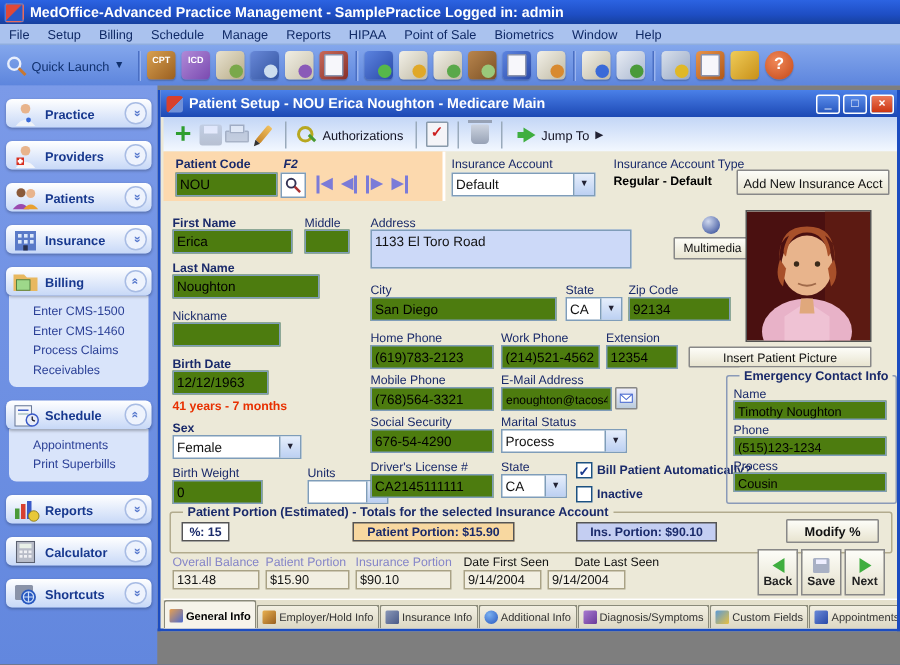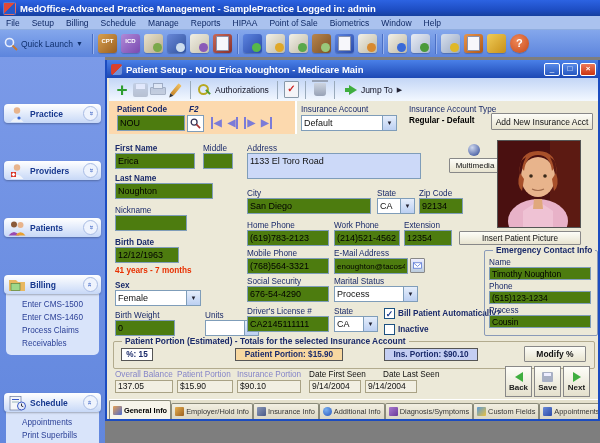--- a/index.html
+++ b/index.html
@@ -26,21 +26,21 @@
   .tsep{width:1px;height:20px;background:#4a6fc4;margin:0 3px;box-shadow:1px 0 0 #9ab4ee;}
   .tic{width:19px;height:19px;border-radius:3px;margin:0 2px;position:relative;box-shadow:0 1px 1px #0003;flex:0 0 auto;}
   .tic .mini{position:absolute;left:0;right:0;top:4px;text-align:center;font-size:6px;font-weight:bold;color:#fff;}
   .tic .doc{position:absolute;left:3px;top:2px;right:3px;bottom:2px;background:#f7f7fb;border:1px solid #8a93ad;border-radius:1px;}
   .tic .dot{position:absolute;width:9px;height:9px;border-radius:50%;right:1px;bottom:1px;}
   
   .sidebar{position:absolute;left:0;top:57px;width:105px;height:386px;
     background:linear-gradient(180deg,#7b9ae8,#6287de);padding-top:9px;box-sizing:border-box;overflow:hidden;}
   .sgroup{margin:0 4px 9px 4px;}
   .shead{height:19px;border-radius:4px;background:linear-gradient(180deg,#ffffff,#c7d8f7);
-    display:flex;align-items:center;gap:3px;padding:0 3px;box-shadow:0 1px 2px #0004;position:relative;margin-top:38px;}
+    display:flex;align-items:center;gap:3px;padding:0 3px;box-shadow:0 1px 2px #0004;position:relative;}
   .shead .slbl{flex:1;color:#17388e;font-weight:bold;font-size:8.5px;}
   .shead .chev{width:13px;height:13px;border-radius:50%;background:#eef3fd;border:1px solid #a8bce4;
     color:#5577cc;font-size:8px;line-height:11px;text-align:center;font-weight:bold;}
   .chev.down{transform:rotate(90deg);}
   .chev.up{transform:rotate(-90deg);}
   .sicon{width:20px;height:16px;flex:0 0 auto;}
   .spanel{background:#d9e4fa;margin:0 2px;border-radius:0 0 5px 5px;padding:4px 0 5px 0;}
   .spanel .sitem{color:#2a3f96;font-size:8.2px;padding:2px 0 2px 16px;}
   
   .mdi{position:absolute;left:105px;top:57px;width:495px;height:386px;background:#7e7e7e;}
@@ -248,20 +248,36 @@
             <circle cx="13.5" cy="5" r="3" fill="#e8b48c"></circle>
             <path d="M8.5 15.5 Q13.5 9 18.5 15.5 Z" fill="#e8a030"></path>
           </svg>
         <span class="slbl">Patients</span>
         <span class="chev down">»</span>
       </div>
     </div>
     <div class="sgroup">
       <div class="shead">
         <svg class="sicon" viewBox="0 0 20 16">
+            <rect x="3" y="2" width="14" height="13" fill="#5a7ac8"></rect>
+            <rect x="5" y="4" width="2.4" height="2.4" fill="#dce8fa"></rect>
+            <rect x="9" y="4" width="2.4" height="2.4" fill="#dce8fa"></rect>
+            <rect x="13" y="4" width="2.4" height="2.4" fill="#dce8fa"></rect>
+            <rect x="5" y="8" width="2.4" height="2.4" fill="#dce8fa"></rect>
+            <rect x="9" y="8" width="2.4" height="2.4" fill="#dce8fa"></rect>
+            <rect x="13" y="8" width="2.4" height="2.4" fill="#dce8fa"></rect>
+            <rect x="8.5" y="11.5" width="3" height="3.5" fill="#28304e"></rect>
+          </svg>
+        <span class="slbl">Insurance</span>
+        <span class="chev down">»</span>
+      </div>
+    </div>
+    <div class="sgroup">
+      <div class="shead">
+        <svg class="sicon" viewBox="0 0 20 16">
             <path d="M2 3 h7 l2 2 h7 v9 H2 Z" fill="#e8b860"></path>
             <rect x="4" y="6.5" width="9" height="7" fill="#9ed88a" stroke="#4a7a3a" stroke-width="0.6"></rect>
           </svg>
         <span class="slbl">Billing</span>
         <span class="chev up">»</span>
       </div>
       <div class="spanel">
         <div class="sitem">Enter CMS-1500</div>
         <div class="sitem">Enter CMS-1460</div>
         <div class="sitem">Process Claims</div>
@@ -416,21 +432,21 @@
     <span class="flbl" style="left:140px;top:84px;">Address</span>
     <div class="tin" style="left:140px;top:93px;width:174px;height:26px;background:#ccd9f8;line-height:14px;">1133 El Toro Road</div>
     <span class="flbl" style="left:140px;top:129px;">City</span>
     <input class="tin" style="left: 140px; top: 138px; width: 124px;" value="San Diego">
     <span class="flbl" style="left:270px;top:129px;">State</span>
     <div class="combo" style="left:270px;top:138px;width:38px;">
       <span class="cval">CA</span>
       <span class="carr">▼</span>
     </div>
     <span class="flbl" style="left:312px;top:129px;">Zip Code</span>
-    <input class="tin" style="left: 312px; top: 138px; width: 44px;" value="92134">
+    <input class="tin" style="left: 312px; top: 138px; width: 68px;" value="92134">
     <span class="flbl" style="left:140px;top:161px;">Home Phone</span>
     <input class="tin" style="left: 140px; top: 170px; width: 82px;" value="(619)783-2123">
     <span class="flbl" style="left:227px;top:161px;">Work Phone</span>
     <input class="tin" style="left: 227px; top: 170px; width: 66px;" value="(214)521-4562">
     <span class="flbl" style="left:297px;top:161px;">Extension</span>
     <input class="tin" style="left: 297px; top: 170px; width: 48px;" value="12354">
     <span class="flbl" style="left:140px;top:189px;">Mobile Phone</span>
     <input class="tin" style="left: 140px; top: 198px; width: 82px;" value="(768)564-3321">
     <span class="flbl" style="left:227px;top:189px;">E-Mail Address</span>
     <input class="tin" style="left: 227px; top: 198px; width: 74px; font-size: 8px;" value="enoughton@tacos4u.com">
@@ -494,21 +510,21 @@
 
     <div class="fset" style="left:6px;top:281px;width:480px;height:26px;">
       <span class="legend">Patient Portion (Estimated) - Totals for the selected Insurance Account</span>
     </div>
     <div class="chip" style="left:14px;top:288px;width:32px;background:#fff;">%: 15</div>
     <div class="chip" style="left:128px;top:288px;width:108px;background:#f8d8a0;">Patient Portion: $15.90</div>
     <div class="chip" style="left:277px;top:288px;width:94px;background:#c4cef2;">Ins. Portion: $90.10</div>
     <div class="xbtn" style="left:417px;top:286px;width:62px;height:16px;font-weight:bold;">Modify %</div>
 
     <span class="plabel" style="left:8px;top:310px;">Overall Balance</span>
-    <div class="ro" style="left:8px;top:320px;width:58px;">137.05</div>
+    <div class="ro" style="left:8px;top:320px;width:58px;">131.48</div>
     <span class="plabel" style="left:70px;top:310px;">Patient Portion</span>
     <div class="ro" style="left:70px;top:320px;width:56px;">$15.90</div>
     <span class="plabel" style="left:130px;top:310px;">Insurance Portion</span>
     <div class="ro" style="left:130px;top:320px;width:64px;">$90.10</div>
     <span class="flbl" style="left:202px;top:310px;color:#111;">Date First Seen</span>
     <div class="ro" style="left:202px;top:320px;width:52px;">9/14/2004</div>
     <span class="flbl" style="left:276px;top:310px;color:#111;">Date Last Seen</span>
     <div class="ro" style="left:258px;top:320px;width:52px;">9/14/2004</div>
     <div class="navbtn" style="left:398px;top:306px;">
       <span class="arr-l"></span>

